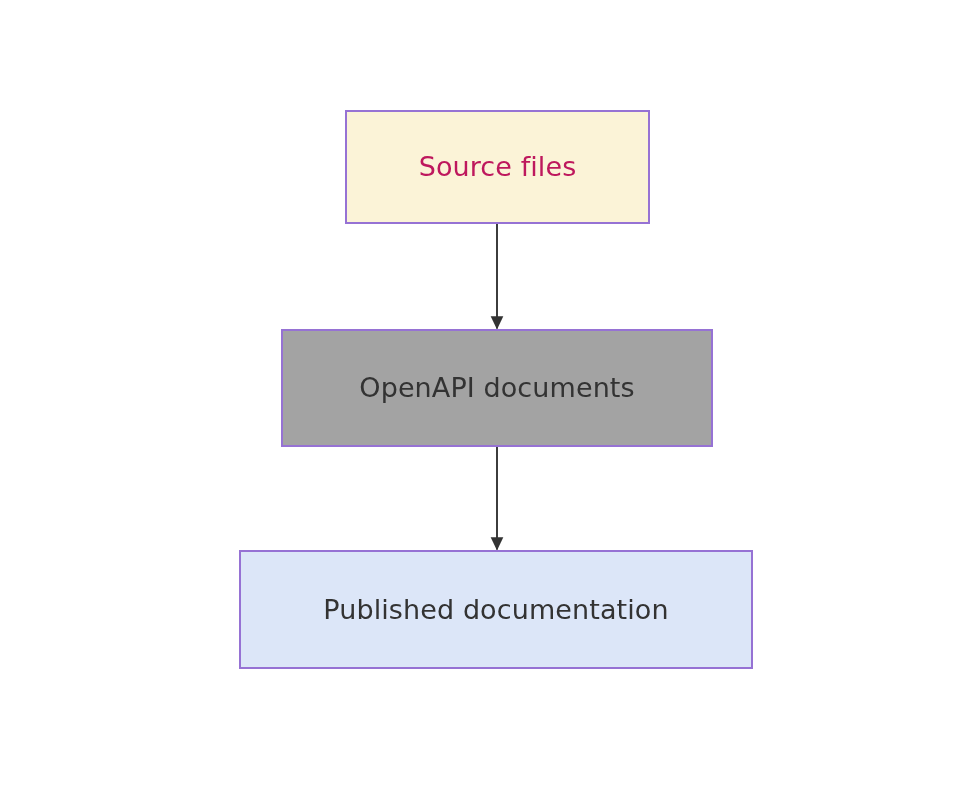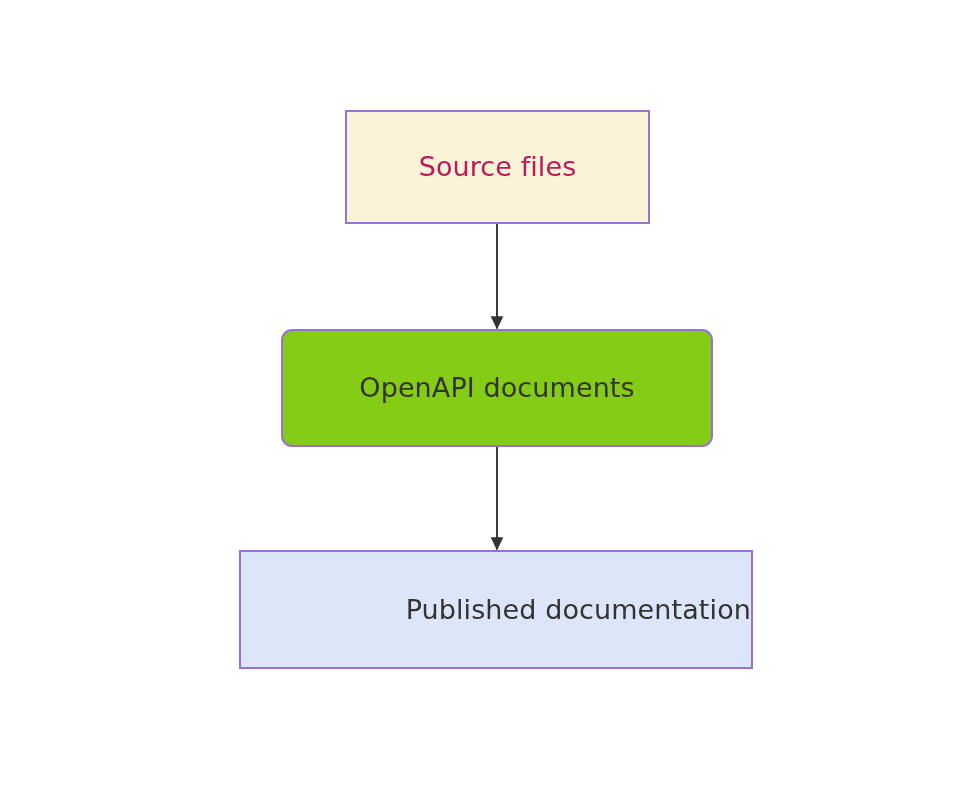--- a/index.html
+++ b/index.html
@@ -91,21 +91,21 @@
 
     <g>
       <line x1="497" y1="447" x2="497" y2="549.5" stroke="#333333" stroke-width="1.9" marker-end="url(#arrow-head)"></line>
     </g>
   </svg>
 
   <div class="node-box" id="node-source-files" style="background-color: rgb(251, 243, 215); border-color: rgb(150, 114, 212);">
     <span class="node-label" style="color: #be185d;">Source files</span>
   </div>
 
-  <div class="node-box" id="node-openapi-documents" style="background-color: #84cc16; border-color: rgb(150, 114, 212); border-radius: 11px;">
+  <div class="node-box" id="node-openapi-documents" style="background-color: #a3a3a3; border-color: rgb(150, 114, 212);">
     <span class="node-label" style="color: rgb(51, 51, 51);">OpenAPI documents</span>
   </div>
 
-  <div class="node-box" id="node-published-documentation" style="background-color: rgb(220, 230, 248); border-color: rgb(150, 114, 212); justify-content: flex-end;">
+  <div class="node-box" id="node-published-documentation" style="background-color: rgb(220, 230, 248); border-color: rgb(150, 114, 212);">
     <span class="node-label" style="color: rgb(51, 51, 51);">Published documentation</span>
   </div>
 
 </div>
 
 </body></html>

